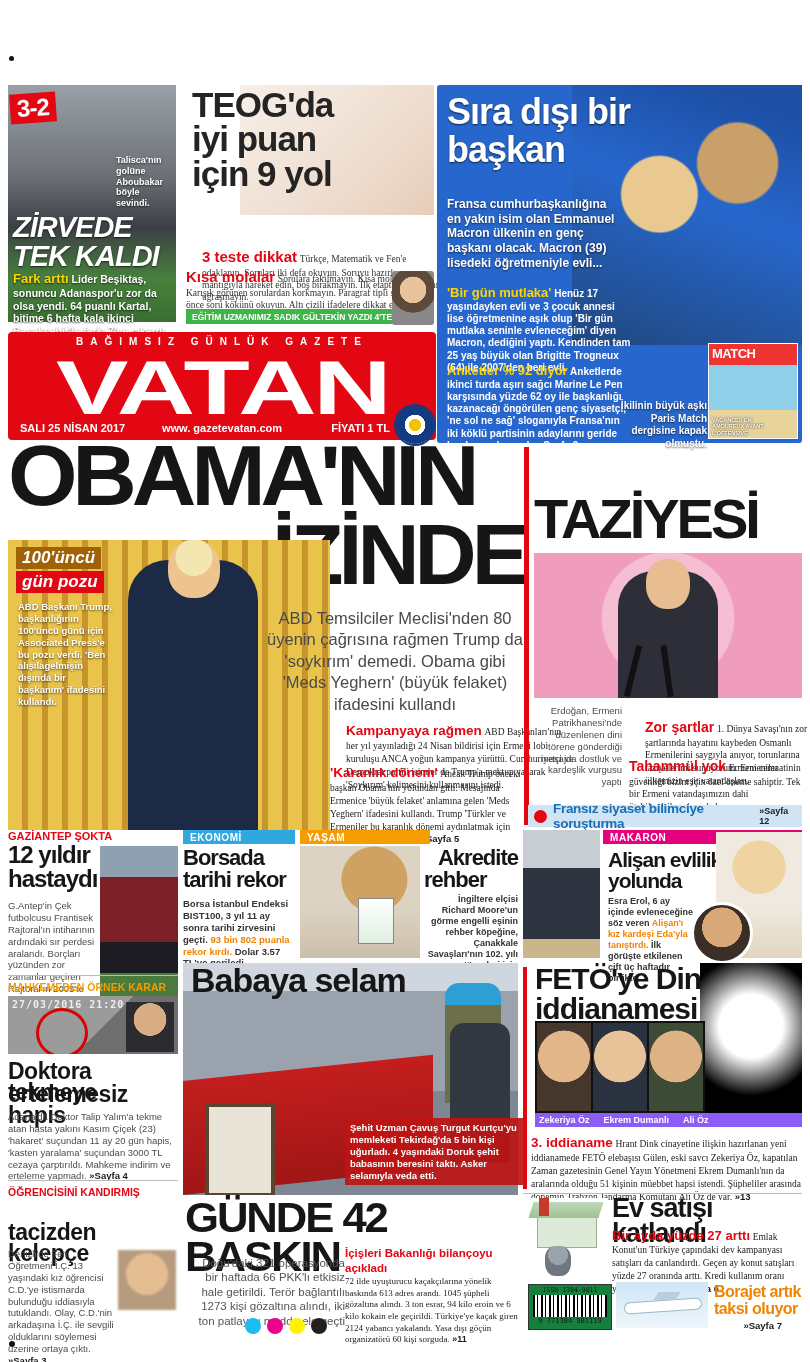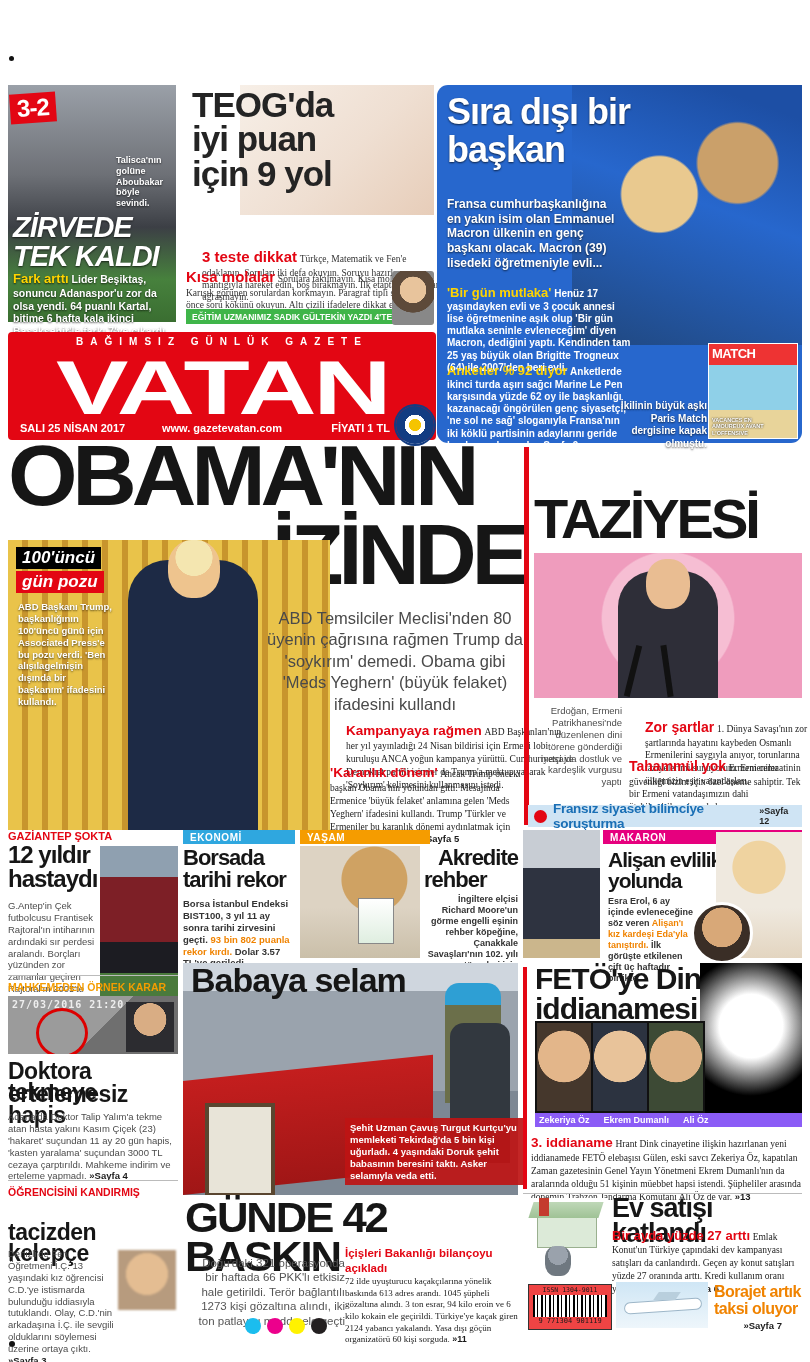--- a/index.html
+++ b/index.html
@@ -51,21 +51,21 @@
       <span class="serif">Türkçe, Matematik ve Fen'e odaklanın. Soruları iki defa okuyun. Soruyu hazırlayanın mantığıyla hareket edin, boş bırakmayın. İlk etapta zor sorularla uğraşmayın.</span>
     </p>
     <p class="abs" style="left:6px;top:182px;width:246px;margin:0;font-size:9.5px;line-height:1.3;color:#333">
       <span class="lead-red" style="font-size:15px">Kısa molalar</span>
       <span class="serif">Sorulara takılmayın. Kısa molalar verin. Karışık görünen sorulardan korkmayın. Paragraf tipli sorularda önce soru kökünü okuyun. Altı çizili ifadelere dikkat edin.</span>
     </p>
     <div class="abs" style="left:6px;top:224px;width:205px;height:15px;background:#3fb549;color:#fff;font-weight:bold;font-size:8.5px;display:flex;align-items:center;padding-left:6px">EĞİTİM UZMANIMIZ SADIK GÜLTEKİN YAZDI 4'TE</div>
     <div class="ph" style="left:212px;top:186px;width:42px;height:54px;background:radial-gradient(circle at 50% 35%,#e8c49c 0 32%,#5d4a3a 33% 55%,#888 56%);border-radius:3px"></div>
   </section>
 
-  <section class="abs" style="left:437px;top:85px;width:365px;height:358px;background:#2767cd;border-radius:11px">
+  <section class="abs" style="left:437px;top:85px;width:365px;height:358px;background:#2767cd;border-radius:3px">
     <div class="ph" style="right:0;top:0;width:230px;height:260px;background:radial-gradient(circle at 38% 42%,#e9c98f 0 18%,rgba(233,201,143,0) 19%),radial-gradient(circle at 72% 30%,#caa06a 0 16%,rgba(202,160,106,0) 17%),linear-gradient(200deg,#1d4fa5 10%,#2767cd 45%,#20477e 100%)"></div>
     <div class="abs wcap" style="left:10px;top:6px;font-size:36px;letter-spacing:-1px">Sıra dışı bir</div>
     <div class="abs wcap" style="left:10px;top:44px;font-size:36px;letter-spacing:-1px">başkan</div>
     <p class="abs wcap" style="left:10px;top:112px;width:170px;margin:0;font-size:12px;line-height:1.22">Fransa cumhurbaşkanlığına en yakın isim olan Emmanuel Macron ülkenin en genç başkanı olacak. Macron (39) lisedeki öğretmeniyle evli...</p>
     <p class="abs" style="left:10px;top:200px;width:185px;margin:0;font-size:10px;line-height:1.22;color:#fff;font-weight:bold">
       <span class="lead-yel" style="font-size:13px">'Bir gün mutlaka'</span>
       <span>Henüz 17 yaşındayken evli ve 3 çocuk annesi lise öğretmenine aşık olup 'Bir gün mutlaka seninle evleneceğim' diyen Macron, dediğini yaptı. Kendinden tam 25 yaş büyük olan Brigitte Trogneux (64) ile 2007'den beri evli.</span>
     </p>
     <p class="abs" style="left:10px;top:278px;width:185px;margin:0;font-size:10px;line-height:1.22;color:#fff;font-weight:bold">
       <span class="lead-yel" style="font-size:13px">Anketler % 92 diyor</span>
@@ -89,21 +89,21 @@
   </header>
 
   <section class="abs" style="left:8px;top:443px;width:516px;height:387px">
     <div class="abs H" style="left:0;top:-6px;width:516px;font-size:86px;letter-spacing:-5px;transform:scale(1.04,.98);transform-origin:left top">OBAMA'NIN</div>
     <div class="abs H" style="right:0;top:72px;font-size:86px;letter-spacing:-5px;text-align:right">İZİNDE</div>
     <div class="ph" style="left:0;top:97px;width:322px;height:290px;background:repeating-linear-gradient(90deg,#e9c34a 0 14px,#c8952d 14px 20px),linear-gradient(90deg,rgba(190,40,40,.9) 0 12px,rgba(0,0,0,0) 12px)">
       <div style="position:absolute;left:120px;top:20px;width:130px;height:270px;background:#1d2a45;border-radius:40px 40px 0 0"></div>
       <div style="position:absolute;left:160px;top:0;width:52px;height:58px;background:radial-gradient(circle at 50% 30%,#f4e6b0 0 38%,#eec48e 39% 100%);border-radius:45%"></div>
     </div>
     <div class="abs" style="left:8px;top:104px">
-      <span style="display:block;background:#000000;color:#fff;font-weight:bold;font-style:italic;font-size:17px;padding:1px 6px;width:max-content">100'üncü</span>
+      <span style="display:block;background:#a16207;color:#fff;font-weight:bold;font-style:italic;font-size:17px;padding:1px 6px;width:max-content">100'üncü</span>
       <span style="display:block;background:#e30613;color:#fff;font-weight:bold;font-style:italic;font-size:17px;padding:1px 6px;margin-top:2px;width:max-content">gün pozu</span>
     </div>
     <p class="abs wcap" style="left:10px;top:158px;width:95px;margin:0;font-size:9.5px;line-height:1.25">ABD Başkanı Trump, başkanlığının 100'üncü günü için Associated Press'e bu pozu verdi. 'Ben alışılagelmişin dışında bir başkanım' ifadesini kullandı.</p>
     <p class="abs" style="left:258px;top:165px;width:258px;margin:0;font-size:16.5px;line-height:1.3;color:#4a4a4a;text-align:center">ABD Temsilciler Meclisi'nden 80 üyenin çağrısına rağmen Trump da 'soykırım' demedi. Obama gibi 'Meds Yeghern' (büyük felaket) ifadesini kullandı</p>
     <p class="abs" style="left:322px;top:264px;width:228px;margin:16px;font-size:9.5px;line-height:1.25;color:#222">
       <span class="lead-red" style="font-size:13.5px">Kampanyaya rağmen</span>
       <span class="serif">ABD Başkanları'nın her yıl yayınladığı 24 Nisan bildirisi için Ermeni lobi kuruluşu ANCA yoğun kampanya yürüttü. Cumhuriyetçi ve Demokrat partili isimler de Trump'a mektup yazarak 'Soykırım' kelimesini kullanmasını istedi.</span>
     </p>
     <p class="abs" style="left:322px;top:322px;width:194px;margin:0;font-size:9.5px;line-height:1.25;color:#222">
       <span class="lead-red" style="font-size:13.5px">'Karanlık dönem'</span>
@@ -276,21 +276,21 @@
       <div style="position:absolute;left:22px;top:48px;width:26px;height:30px;background:radial-gradient(circle at 50% 30%,#9aa2ac 0 40%,#6f7880 41% 100%);border-radius:40%"></div>
     </div>
     <div class="abs H" style="left:89px;top:0;font-size:27px;letter-spacing:-1px">Ev satışı katlandı</div>
     <p class="abs" style="left:89px;top:32px;width:190px;margin:0;font-size:9.5px;line-height:1.25;color:#222">
       <span class="lead-red" style="font-size:13px">Bir ayda yüzde 27 arttı</span>
       <span class="serif">Emlak Konut'un Türkiye çapındaki dev kampanyası satışları da canlandırdı. Geçen ay konut satışları yüzde 27 oranında arttı. Kredi kullanım oranı yüzde 39'a ulaştı.</span>
       <span class="pg">»Sayfa 6</span>
     </p>
   </section>
 
-  <div class="abs" style="left:528px;top:1284px;width:82px;height:44px;border:1px solid #333;background:#ef4444">
+  <div class="abs" style="left:528px;top:1284px;width:82px;height:44px;border:1px solid #333;background:#15803d">
     <div style="font-size:6.5px;font-family:'DejaVu Sans Mono',monospace;text-align:center;padding-top:1px">ISSN 1304-9011</div>
     <div style="height:22px;margin:1px 4px 0;background:repeating-linear-gradient(90deg,#000 0 2px,#fff 2px 4px,#000 4px 5px,#fff 5px 8px)"></div>
     <div style="font-size:7px;font-family:'DejaVu Sans Mono',monospace;text-align:center">9 771304 901119</div>
   </div>
 
   <section class="abs" style="left:616px;top:1280px;width:186px;height:52px">
     <div class="ph" style="left:0;top:2px;width:92px;height:46px;background:linear-gradient(180deg,#cfe6f5,#eef6fb)">
       <div style="position:absolute;left:8px;top:18px;width:76px;height:10px;background:#fff;border:1px solid #9db6c8;border-radius:6px;transform:rotate(-4deg)"></div>
       <div style="position:absolute;left:40px;top:10px;width:22px;height:8px;background:#b9cfdd;transform:skewX(-35deg)"></div>
     </div>

